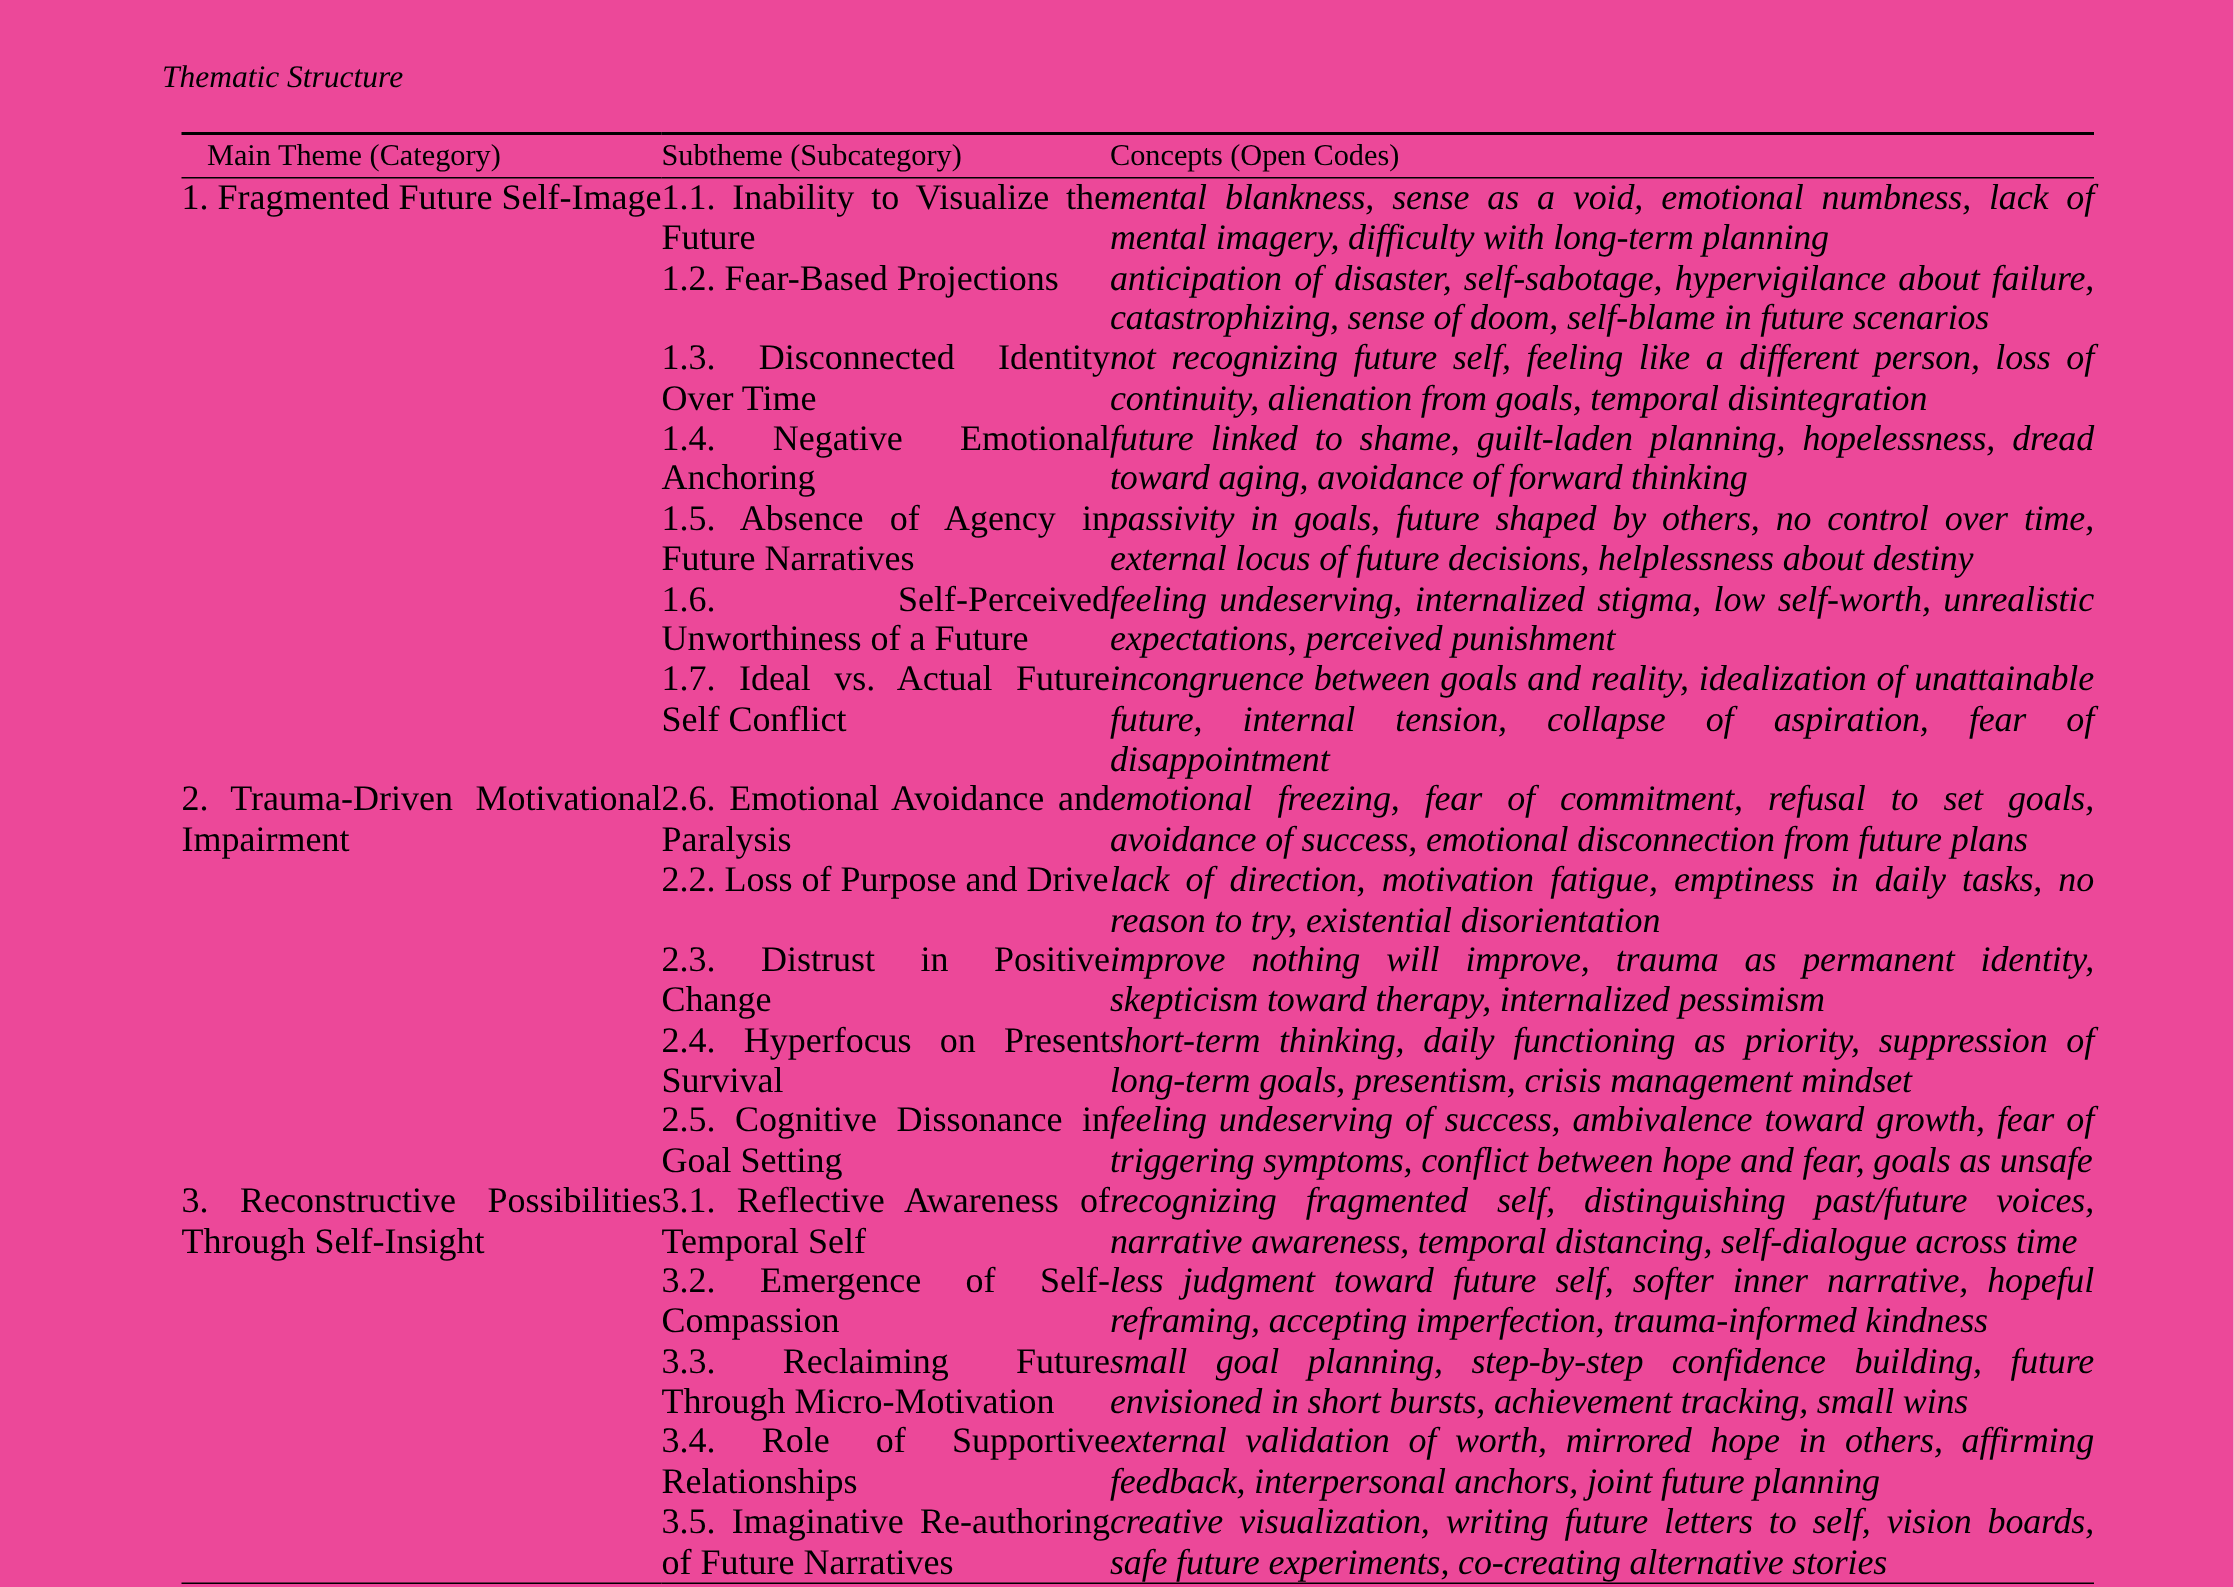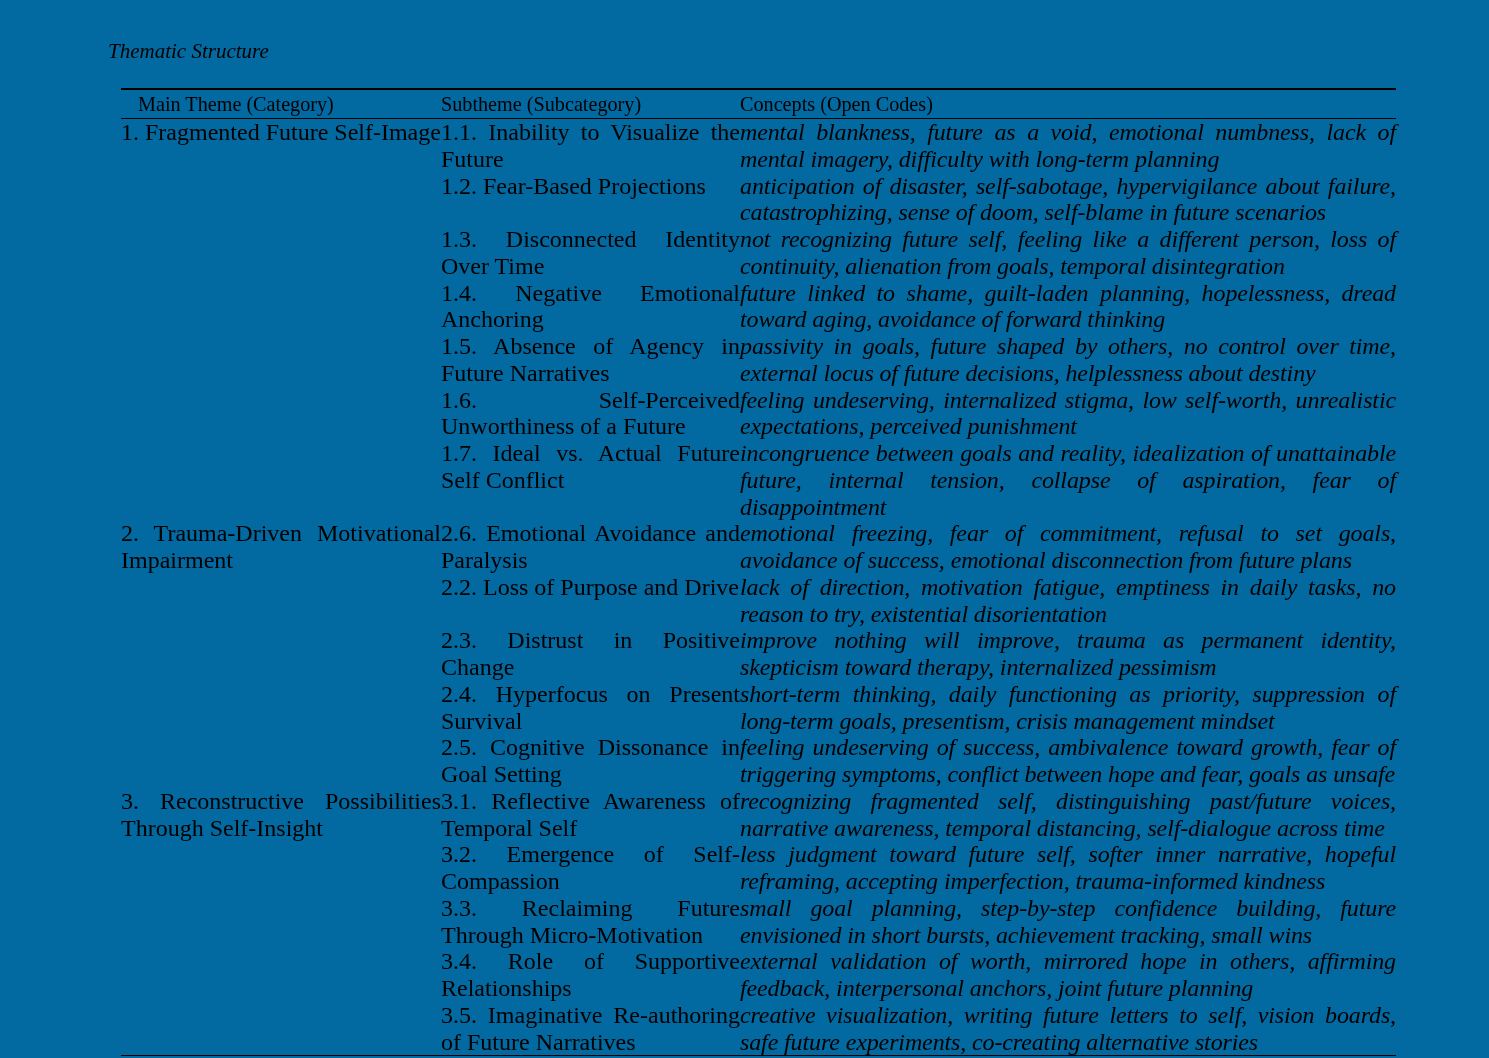--- a/index.html
+++ b/index.html
@@ -6,21 +6,21 @@
     margin: 0;
     padding: 0;
     background: #ffffff;
     color: #000000;
     font-family: "Liberation Serif", "DejaVu Serif", serif;
   }
   .page {
     position: relative;
     width: 1489px;
     height: 1058px;
-    background: #0369a1;
+    background: #ec4899;
     overflow: hidden;
   }
   .doc-title {
     position: absolute;
     left: 108px;
     top: 38px;
     margin: 0;
     font-size: 21px;
     line-height: 26px;
     font-style: italic;
@@ -78,21 +78,21 @@
       <tr>
         <th class="h-theme">Main Theme (Category)</th>
         <th>Subtheme (Subcategory)</th>
         <th>Concepts (Open Codes)</th>
       </tr>
     </thead>
     <tbody>
       <tr>
         <td class="theme" rowspan="7">1. Fragmented Future Self-Image</td>
         <td class="sub">1.1. Inability to Visualize the Future</td>
-        <td class="con">mental blankness, future as a void, emotional numbness, lack of mental imagery, difficulty with long-term planning</td>
+        <td class="con">mental blankness, sense as a void, emotional numbness, lack of mental imagery, difficulty with long-term planning</td>
       </tr>
       <tr>
         <td class="sub">1.2. Fear-Based Projections</td>
         <td class="con">anticipation of disaster, self-sabotage, hypervigilance about failure, catastrophizing, sense of doom, self-blame in future scenarios</td>
       </tr>
       <tr>
         <td class="sub">1.3. Disconnected Identity Over Time</td>
         <td class="con">not recognizing future self, feeling like a different person, loss of continuity, alienation from goals, temporal disintegration</td>
       </tr>
       <tr>

